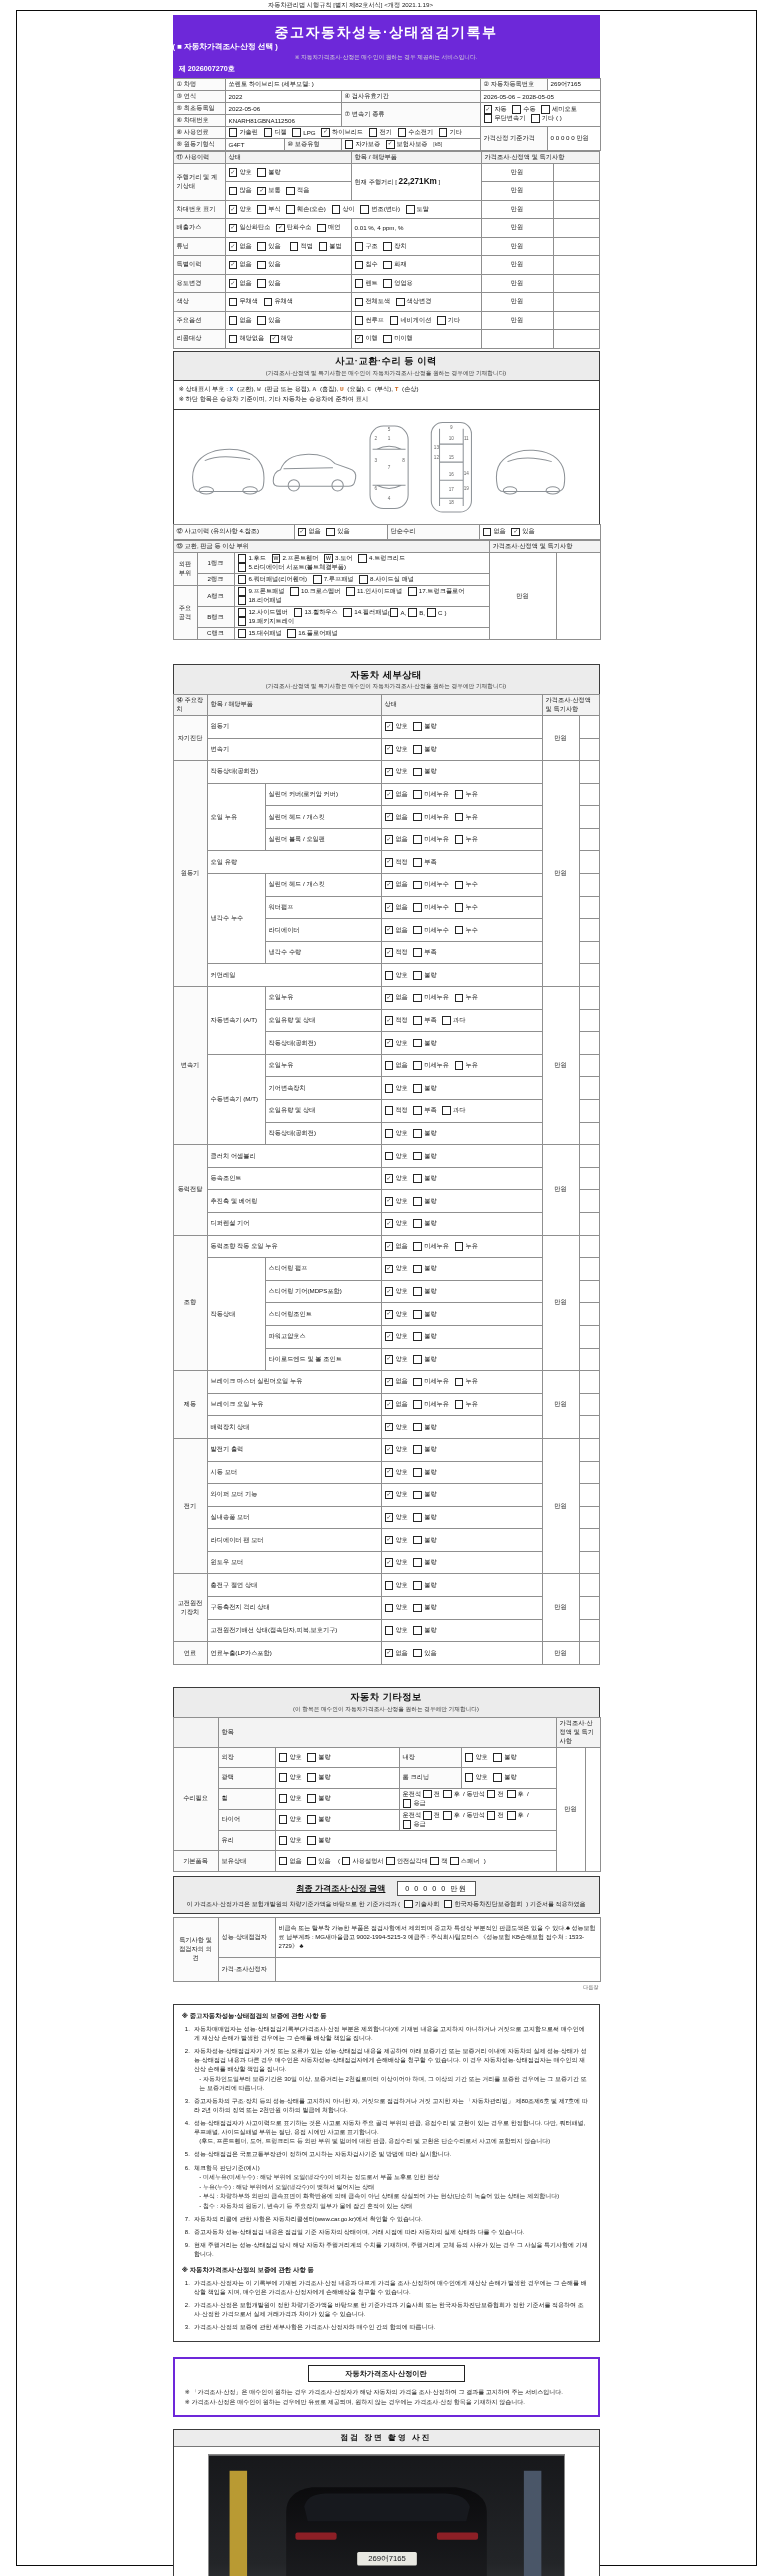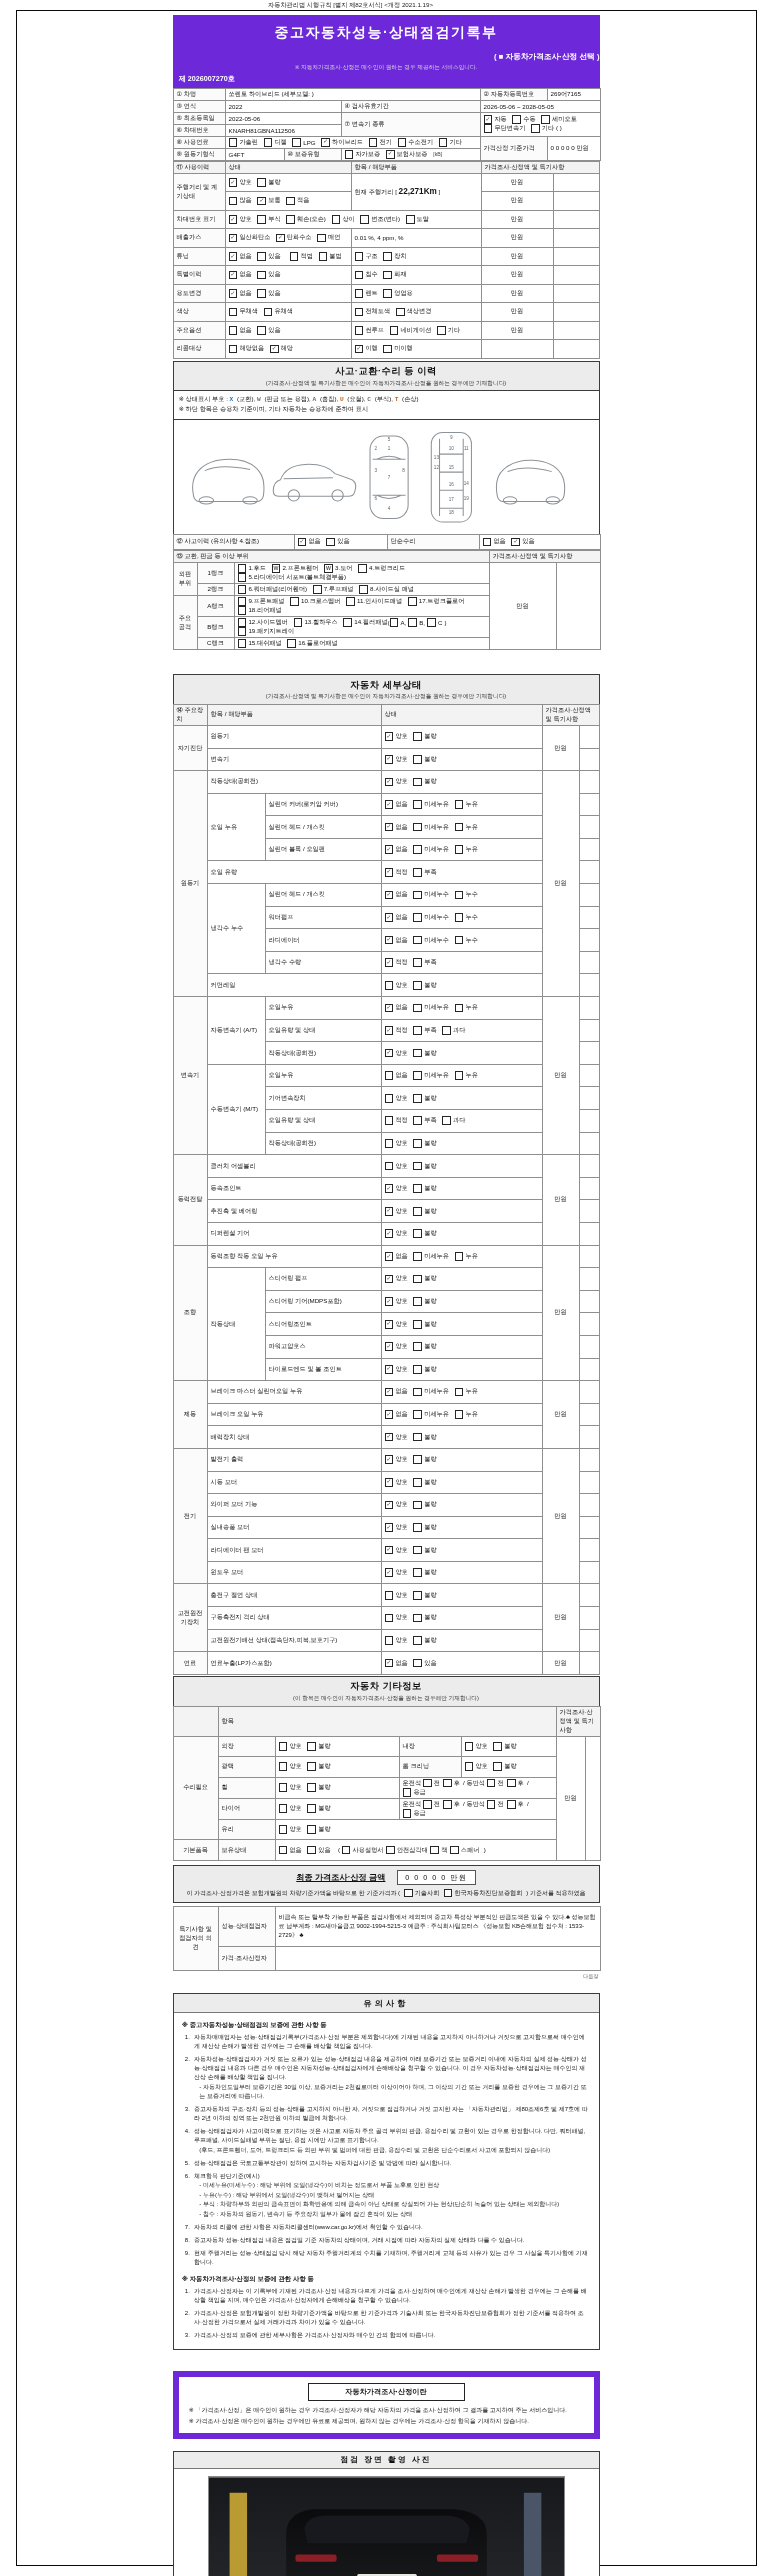--- a/index.html
+++ b/index.html
@@ -5,21 +5,21 @@
   html,body{margin:0;padding:0;background:#fff;}
   .sheet{position:relative;width:773px;height:2576px;background:#fff;overflow:hidden;
          font-family:"Liberation Sans","DejaVu Sans",sans-serif;color:#111;}
   .regline{position:absolute;top:1px;left:268px;font-size:6.2px;color:#222;}
   .frame{position:absolute;left:15.5px;top:10.3px;width:739px;height:2554px;border:1.5px solid #0b0b0b;background:#fff;}
   .page{width:427px;margin:4.1px auto 0;}
 
   
   .titleband{position:relative;background:#6d28d9;color:#fff;padding:8.2px 0 15.5px;}
   .titleband .t1{text-align:center;font-size:14px;font-weight:700;letter-spacing:1.5px;}
-  .titleband .t2{text-align:right;font-size:7.7px;font-weight:700;margin-top:10px;}
+  .titleband .t2{text-align:left;font-size:7.7px;font-weight:700;margin-top:0;}
   .titleband .t3{text-align:center;font-size:5.7px;color:#d8d8d8;margin-top:2.6px;}
   .docno{position:absolute;left:6.2px;bottom:3.6px;font-size:7.2px;font-weight:700;}
 
   
   .band{background:#ececec;border:1px solid #3c3c3c;border-bottom:none;text-align:center;padding:3.6px 0 2.6px;}
   .band .bt{font-size:9.3px;font-weight:700;letter-spacing:0.5px;}
   .band .bn{font-size:5.7px;color:#333;margin-top:1.5px;}
 
   table{border-collapse:collapse;width:427px;table-layout:fixed;border:1px solid #3c3c3c;}
   td,th{border:0.5px solid #8f8f8f;padding:1px 3.1px;font-size:6.2px;vertical-align:middle;overflow:hidden;text-align:left;background:#fff;}
@@ -57,21 +57,21 @@
   
   .notices{border:1px solid #3c3c3c;margin-top:13.4px;padding:0 0 8.2px;background:#fff;}
   .notices .nh{background:#ececec;border-bottom:0.5px solid #777;text-align:center;font-size:8.2px;font-weight:700;padding:3.6px 0;letter-spacing:3.1px;}
   .notices .nsec{font-weight:700;font-size:6.4px;margin:7.2px 8.2px 3.1px;}
   .ni{display:flex;margin:3.6px 9.3px 0 11.3px;font-size:6px;line-height:1.5;}
   .ni .nn{width:9.3px;flex:0 0 9.3px;}
   .ni .nt div{margin-bottom:0.5px;}
   .ni .nt .sub{padding-left:5.2px;color:#222;}
 
   
-  .pibox{border:6px solid #6d28d9;margin-top:21px;padding:5.2px 8.2px 6.2px;background:#fff;}
+  .pibox{border:2px solid #6d28d9;margin-top:15px;padding:5.2px 8.2px 6.2px;background:#fff;}
   .pibox .pit{width:155px;margin:1px auto 5.2px;border:1px solid #222;text-align:center;font-weight:700;font-size:7.2px;padding:2.6px 0;background:#fff;}
   .pibox .pil{font-size:6px;line-height:1.55;margin:1.5px 2.1px;}
 
   
   .phbox{border:1px solid #3c3c3c;margin-top:11.3px;background:#fff;padding-bottom:8.2px;}
   .phbox .nh{background:#ececec;border-bottom:0.5px solid #777;text-align:center;font-size:7.7px;font-weight:700;padding:3.1px 0;letter-spacing:2.1px;}
   .photo{display:block;margin:7.2px auto 0;border:0.5px solid #888;}
   svg .oln{fill:none;stroke:#8d9297;stroke-width:2;}
   svg .num{font-size:9px;fill:#666;font-family:"Liberation Sans",sans-serif;}
 </style>
@@ -1106,21 +1106,21 @@
                 </span><span class="cb">
                   <span class="bx"></span>
                   <span class="cl">있음</span>
                 </span></td>
               <td rowspan="1" class="pw">만원</td>
               <td></td>
             </tr>
           </tbody>
       </table>
 
-      <div class="band" style="margin-top:1px">
+      <div class="band" style="margin-top:22px">
         <div class="bt">자동차 기타정보</div>
         <div class="bn">(이 항목은 매수인이 자동차가격조사·산정을 원하는 경우에만 기재합니다)</div>
       </div>
       <table class="etb">
         <colgroup>
             <col style="width:45px">
             <col style="width:57px">
             <col style="width:124px">
             <col style="width:62px">
             <col style="width:95px">
@@ -1286,21 +1286,20 @@
             </tr>
             <tr style="height:24px">
               <td class="lab">가격·조사산정자</td>
               <td style="font-size:6px;line-height:1.5"></td>
             </tr>
           </tbody>
       </table>
       <div class="cont">다음장</div>
 
       <div class="notices">
-        <div class="nh">유의사항</div>
         <div class="nsec">※ 중고자동차성능·상태점검의 보증에 관한 사항 등</div>
         <div id="notices-a">
             <div class="ni">
               <span class="nn">1.</span>
               <div class="nt">
                 <div>자동차매매업자는 성능·상태점검기록부(가격조사·산정 부분은 제외합니다)에 기재된 내용을 고지하지 아니하거나 거짓으로 고지함으로써 매수인에게 재산상 손해가 발생한 경우에는 그 손해를 배상할 책임을 집니다.</div>
               </div>
             </div>
             <div class="ni">
               <span class="nn">2.</span>

